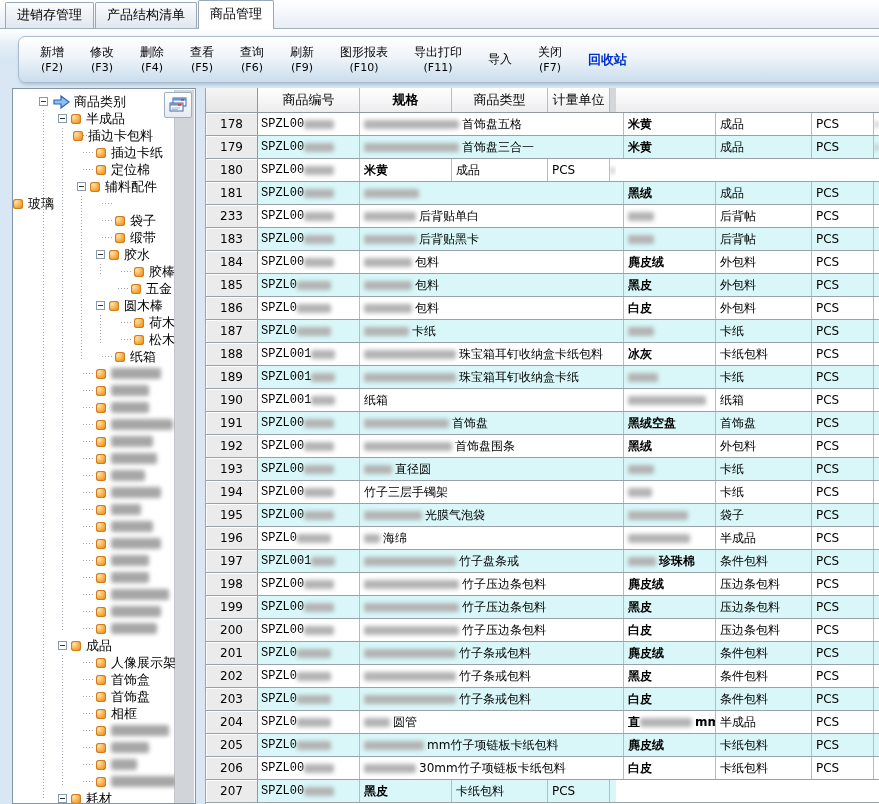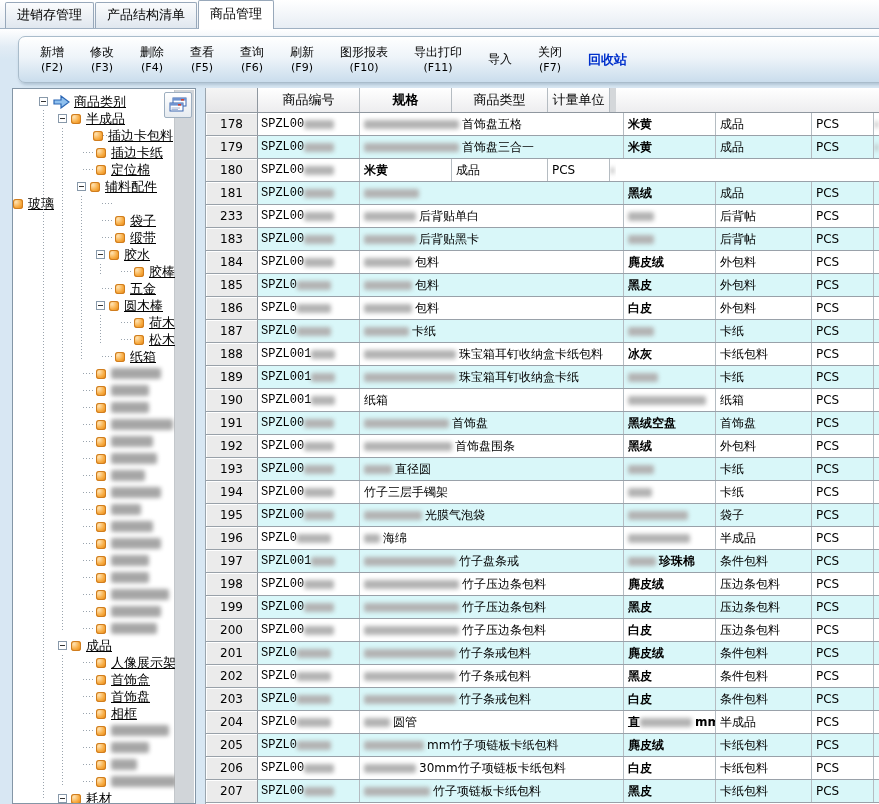--- a/index.html
+++ b/index.html
@@ -28,21 +28,21 @@
   
   .treepanel{position:absolute;left:12px;top:88px;width:184px;height:716px;box-sizing:border-box;
              background:#fff;border:1px solid #8496a6;overflow:hidden;}
   .tree-scroll{position:absolute;top:1px;right:1px;width:19px;height:714px;
                background:#d1d5d9;border-left:1px solid #c3c7cb;}
   .panelbtn{position:absolute;top:3px;right:3px;width:26px;height:24px;z-index:5;cursor:pointer;
             background:linear-gradient(#ffffff,#e6ebf0);border:1px solid #9eafc0;border-radius:2px;
             display:flex;align-items:center;justify-content:center;}
   .tree-rows{position:absolute;top:4px;left:0;width:162px;bottom:0;overflow:hidden;}
   .trow{display:flex;align-items:center;height:17px;position:relative;font-size:13px;
-        white-space:nowrap;cursor:default;text-decoration:underline;}
+        white-space:nowrap;cursor:default;}
   .expander{width:9px;height:9px;box-sizing:border-box;background:#fff;border:1px solid #8899aa;
             position:relative;flex:none;margin-right:4px;}
   .expander::after{content:"";position:absolute;left:1px;right:1px;top:3px;height:1px;background:#333;}
   .bullet{width:10px;height:10px;flex:none;border-radius:3px;margin-right:5px;
           background:radial-gradient(circle at 30% 30%,#ffe3b3,#f7a93d 55%,#e07f12);
           box-shadow:inset 0 0 0 1px #cf7d1f;}
   .tlabel{color:#000;}
   .vline{position:absolute;width:1px;
          background-image:repeating-linear-gradient(to bottom,#9aa4ae 0 1px,transparent 1px 3px);}
   .hstub{position:absolute;height:1px;top:8px;
@@ -145,21 +145,21 @@
           <svg width="17" height="14" viewBox="0 0 17 14" style="margin: 0px 4px 0px 1px;">
             <polygon points="1,5 8,5 8,1 16,7 8,13 8,9 1,9" fill="#8fc0ee" stroke="#2b66b4" stroke-width="1.2"></polygon>
           </svg>
           <span class="tlabel">商品类别</span>
         </div>
         <div class="trow" style="padding-left: 45px;">
           <span class="expander"></span>
           <span class="bullet"></span>
           <span class="tlabel">半成品</span>
         </div>
-        <div class="trow" style="padding-left: 60px; margin-left: 20px;">
+        <div class="trow" style="padding-left: 60px;">
           <span class="hstub" style="left: 70px; width: 11px;"></span>
           <span class="bullet"></span>
           <span class="tlabel">插边卡包料</span>
         </div>
         <div class="trow" style="padding-left: 83px;">
           <span class="hstub" style="left: 70px; width: 11px;"></span>
           <span class="bullet"></span>
           <span class="tlabel">插边卡纸</span>
         </div>
         <div class="trow" style="padding-left: 83px; text-align: center;">
@@ -190,21 +190,21 @@
         <div class="trow" style="padding-left: 83px;">
           <span class="expander"></span>
           <span class="bullet"></span>
           <span class="tlabel">胶水</span>
         </div>
         <div class="trow" style="padding-left: 121px;">
           <span class="hstub" style="left: 108px; width: 11px;"></span>
           <span class="bullet"></span>
           <span class="tlabel">胶棒</span>
         </div>
-        <div class="trow" style="padding-left: 102px;">
+        <div class="trow" style="padding-left: 102px; margin-left: 16px;">
           <span class="hstub" style="left: 89px; width: 11px;"></span>
           <span class="bullet"></span>
           <span class="tlabel">五金</span>
         </div>
         <div class="trow" style="padding-left: 83px;">
           <span class="expander"></span>
           <span class="bullet"></span>
           <span class="tlabel">圆木棒</span>
         </div>
         <div class="trow" style="padding-left: 121px;">
@@ -865,24 +865,20 @@
           <div class="gcell w4">卡纸包料</div>
           <div class="gcell w5">PCS</div>
           <div class="gcell sliver w6"></div>
         </div>
         <div class="grow alt">
           <div class="gcell gnum w0">207</div>
           <div class="gcell gcode w1">
             <span>SPZL00</span>
             <span class="redact" style="width: 30px;"></span>
           </div>
-          <div class="gcell w2">
-            <span class="redact" style="width: 66px;"></span>
-            <span>竹子项链板卡纸包料</span>
-          </div>
           <div class="gcell w3">
             <span>黑皮</span>
           </div>
           <div class="gcell w4">卡纸包料</div>
           <div class="gcell w5">PCS</div>
           <div class="gcell sliver w6"></div>
         </div>
       </div>
   </div>
 </div>

